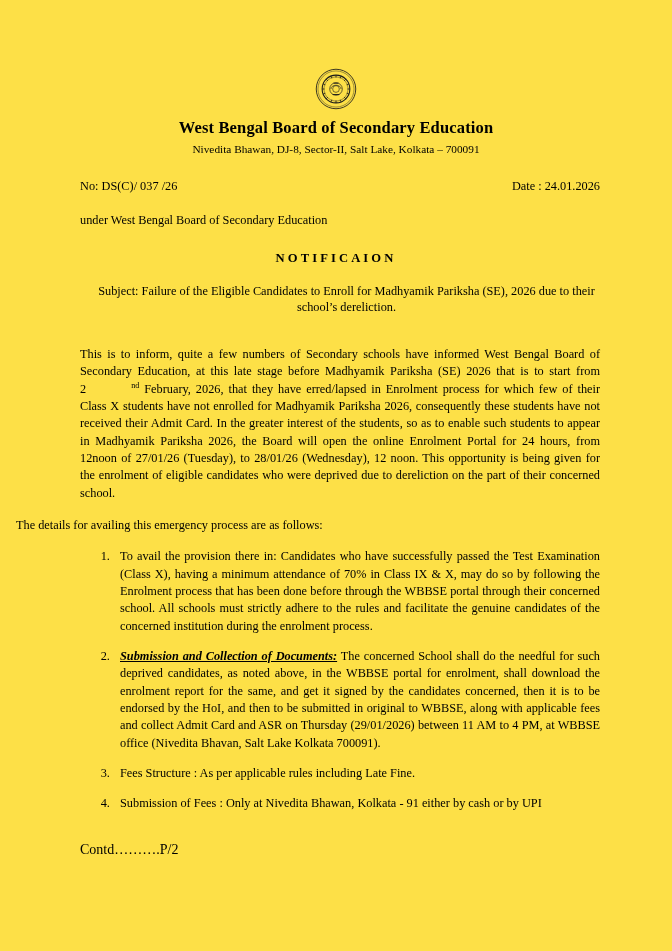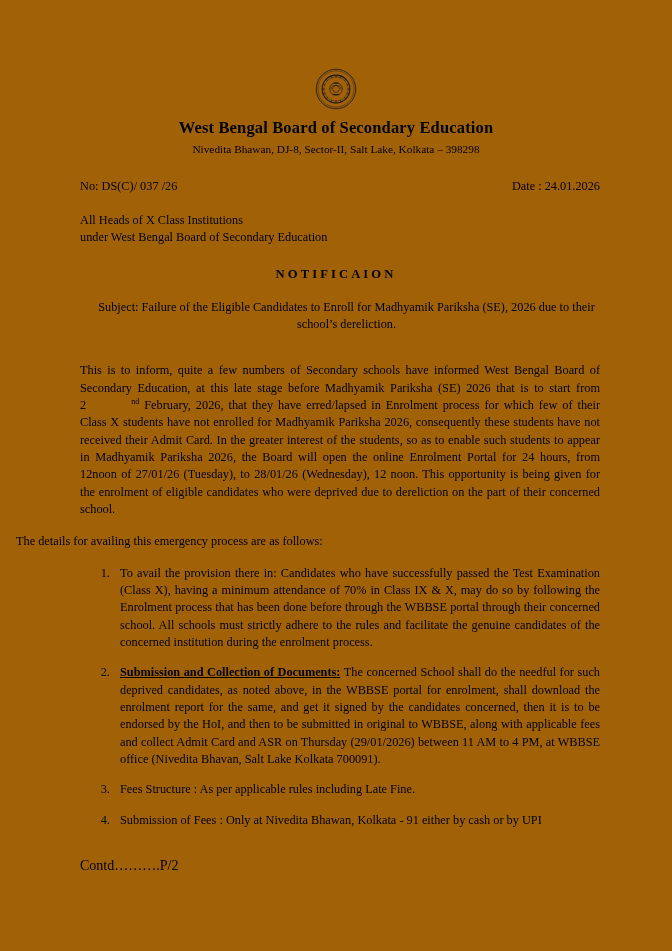--- a/index.html
+++ b/index.html
@@ -4,21 +4,21 @@
 <style>
   html, body {
     margin: 0;
     padding: 0;
     background: #ffffff;
   }
   .page {
     position: relative;
     width: 672px;
     height: 951px;
-    background: #a16207;
+    background: #fde047;
     font-family: "Liberation Serif", "DejaVu Serif", serif;
     color: #000000;
     box-sizing: border-box;
     overflow: hidden;
   }
 
   
   .letterhead {
     padding-top: 68px;
     text-align: center;
@@ -103,20 +103,21 @@
     text-align: justify;
     margin-bottom: 13px;
     padding-left: 7px;
   }
   ol.details > li:last-child {
     margin-bottom: 0;
   }
   .u-bold {
     font-weight: bold;
     text-decoration: underline;
+    font-style: italic;
   }
 
   
   .contd {
     margin: 29px 55px 0 80px;
     font-size: 14px;
   }
 </style>
 </head>
 <body>
@@ -151,30 +152,29 @@
           <line x1="75" y1="40" x2="81" y2="38"></line>
       </g>
       <g fill="#1a1a1a">
         <rect x="44" y="35" width="12" height="2.2"></rect>
         <rect x="42" y="62" width="16" height="2.2"></rect>
       </g>
       <path d="M38 50 a12 9 0 0 1 24 0" fill="none" stroke="#1a1a1a" stroke-width="1.5"></path>
     </svg>
 
     <div class="org-title">West Bengal Board of Secondary Education</div>
-    <div class="org-address">Nivedita Bhawan, DJ-8, Sector-II, Salt Lake, Kolkata – 398298</div>
+    <div class="org-address">Nivedita Bhawan, DJ-8, Sector-II, Salt Lake, Kolkata – 700091</div>
   </div>
 
   <div class="ref-row">
     <span>No: DS(C)/ 037 /26</span>
     <span>Date : 24.01.2026</span>
   </div>
 
   <div class="addressee">
-    <div>All Heads of X Class Institutions</div>
     <div>under West Bengal Board of Secondary Education</div>
   </div>
 
   <div class="notif-heading">NOTIFICAION</div>
 
   <div class="subject">
     <span>Subject: Failure of the Eligible Candidates to Enroll for Madhyamik Pariksha (SE), 2026 due to their</span>
     <span>school’s dereliction.</span>
   </div>
 

